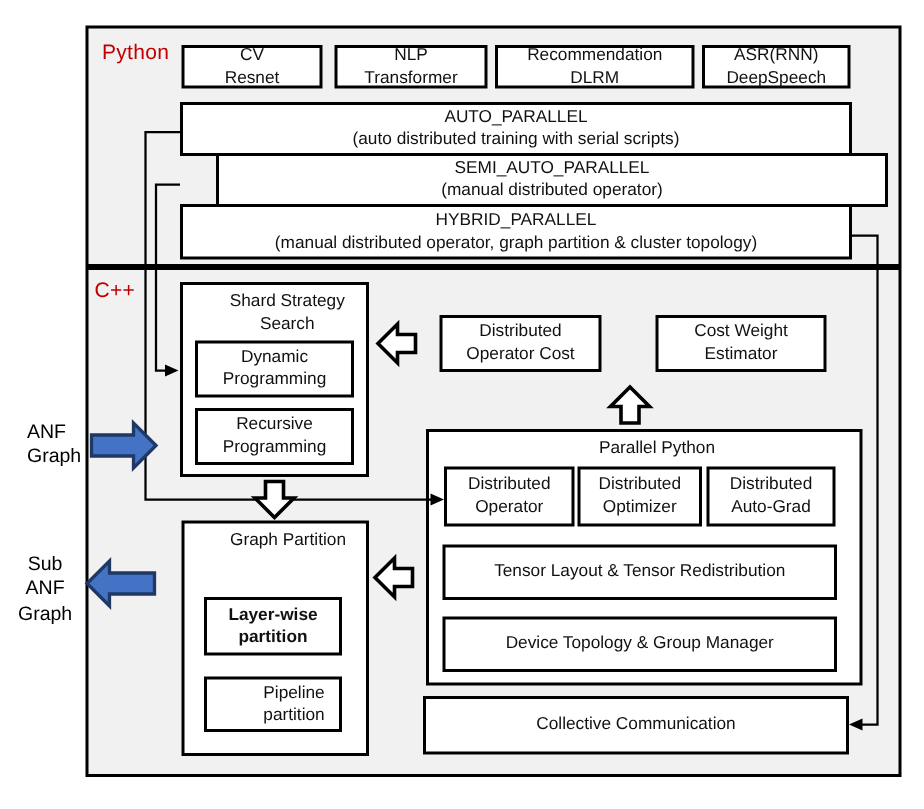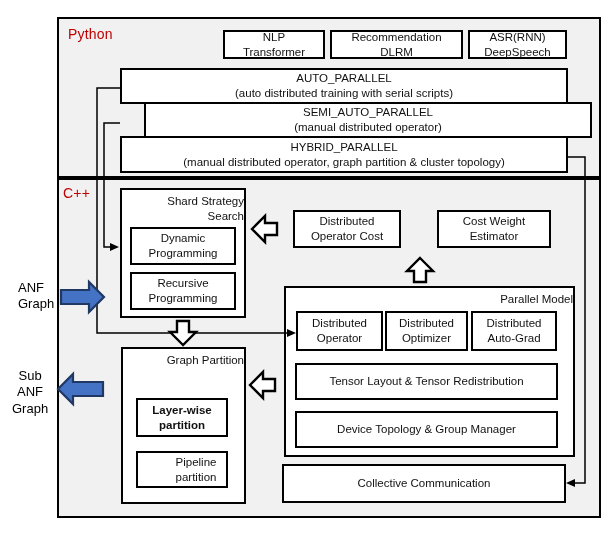--- a/index.html
+++ b/index.html
@@ -9,37 +9,39 @@
   .section { position: absolute; border: 2px solid #000; background: #f1f1f1; z-index: 0; }
   .section-label { position: absolute; font-size: 14px; color: #C00000; z-index: 2; letter-spacing: 0.2px; }
   .box {
     position: absolute; border: 2px solid #000; background: #fff;
     display: flex; align-items: center; justify-content: center;
     text-align: center; white-space: pre-line;
     font-size: 11.5px; line-height: 1.28; color: #111; z-index: 2;
   }
   .group { position: absolute; border: 2px solid #000; background: #fff; z-index: 1; }
   .group-title {
-    position: absolute; left: 17px; right: 0; top: 4px; text-align: right;
+    position: absolute; left: 17px; right: 0; top: 4px; text-align: center;
     font-size: 11.5px; line-height: 1.28; color: #111; white-space: pre-line; z-index: 2;
   }
   .io-label { position: absolute; font-size: 13px; line-height: 1.25; color: #000; white-space: pre-line; z-index: 2; }
   svg.overlay { position: absolute; left: 0; top: 0; width: 616px; height: 539px; z-index: 5; pointer-events: none; }
 </style>
 </head>
 <body>
 
 <div class="canvas">
 
   <div class="section" style="left:57px; top:17px; width:544px; height:161px;"></div>
   <div class="section" style="left:57px; top:178px; width:544px; height:340px;"></div>
 
   <div class="section-label" style="left:68px; top:26px;">Python</div>
   <div class="section-label" style="left:63px; top:185px;">C++</div>
 
+  <div class="box" style="left:121px; top:30px; width:94px; height:29px;">CV
+Resnet</div>
   <div class="box" style="left:223px; top:30px; width:102px; height:29px;">NLP
 Transformer</div>
   <div class="box" style="left:330px; top:30px; width:133px; height:29px;">Recommendation
 DLRM</div>
   <div class="box" style="left:468px; top:30px; width:99px; height:29px;">ASR(RNN)
 DeepSpeech</div>
 
   <div class="box" style="left:120px; top:68px; width:448px; height:36px;">AUTO_PARALLEL
 (auto distributed training with serial scripts)</div>
   <div class="box" style="left:120px; top:102px; width:448px; height:36px;margin-left:24px;">SEMI_AUTO_PARALLEL
@@ -55,21 +57,21 @@
 Programming</div>
   <div class="box" style="left:130px; top:272px; width:106px; height:38px;">Recursive
 Programming</div>
 
   <div class="box" style="left:293px; top:210px; width:108px; height:38px;">Distributed
 Operator Cost</div>
   <div class="box" style="left:437px; top:210px; width:114px; height:38px;">Cost Weight
 Estimator</div>
 
   <div class="group" style="left:284px; top:286px; width:291px; height:171px;">
-    <div class="group-title">Parallel Model</div>
+    <div class="group-title">Parallel Python</div>
   </div>
   <div class="box" style="left:296px; top:311px; width:87px; height:40px;">Distributed
 Operator</div>
   <div class="box" style="left:385px; top:311px; width:83px; height:40px;">Distributed
 Optimizer</div>
   <div class="box" style="left:471px; top:311px; width:86px; height:40px;">Distributed
 Auto-Grad</div>
   <div class="box" style="left:295px; top:363px; width:263px; height:37px;">Tensor Layout &amp; Tensor Redistribution</div>
   <div class="box" style="left:295px; top:411px; width:263px; height:37px;">Device Topology &amp; Group Manager</div>
 

